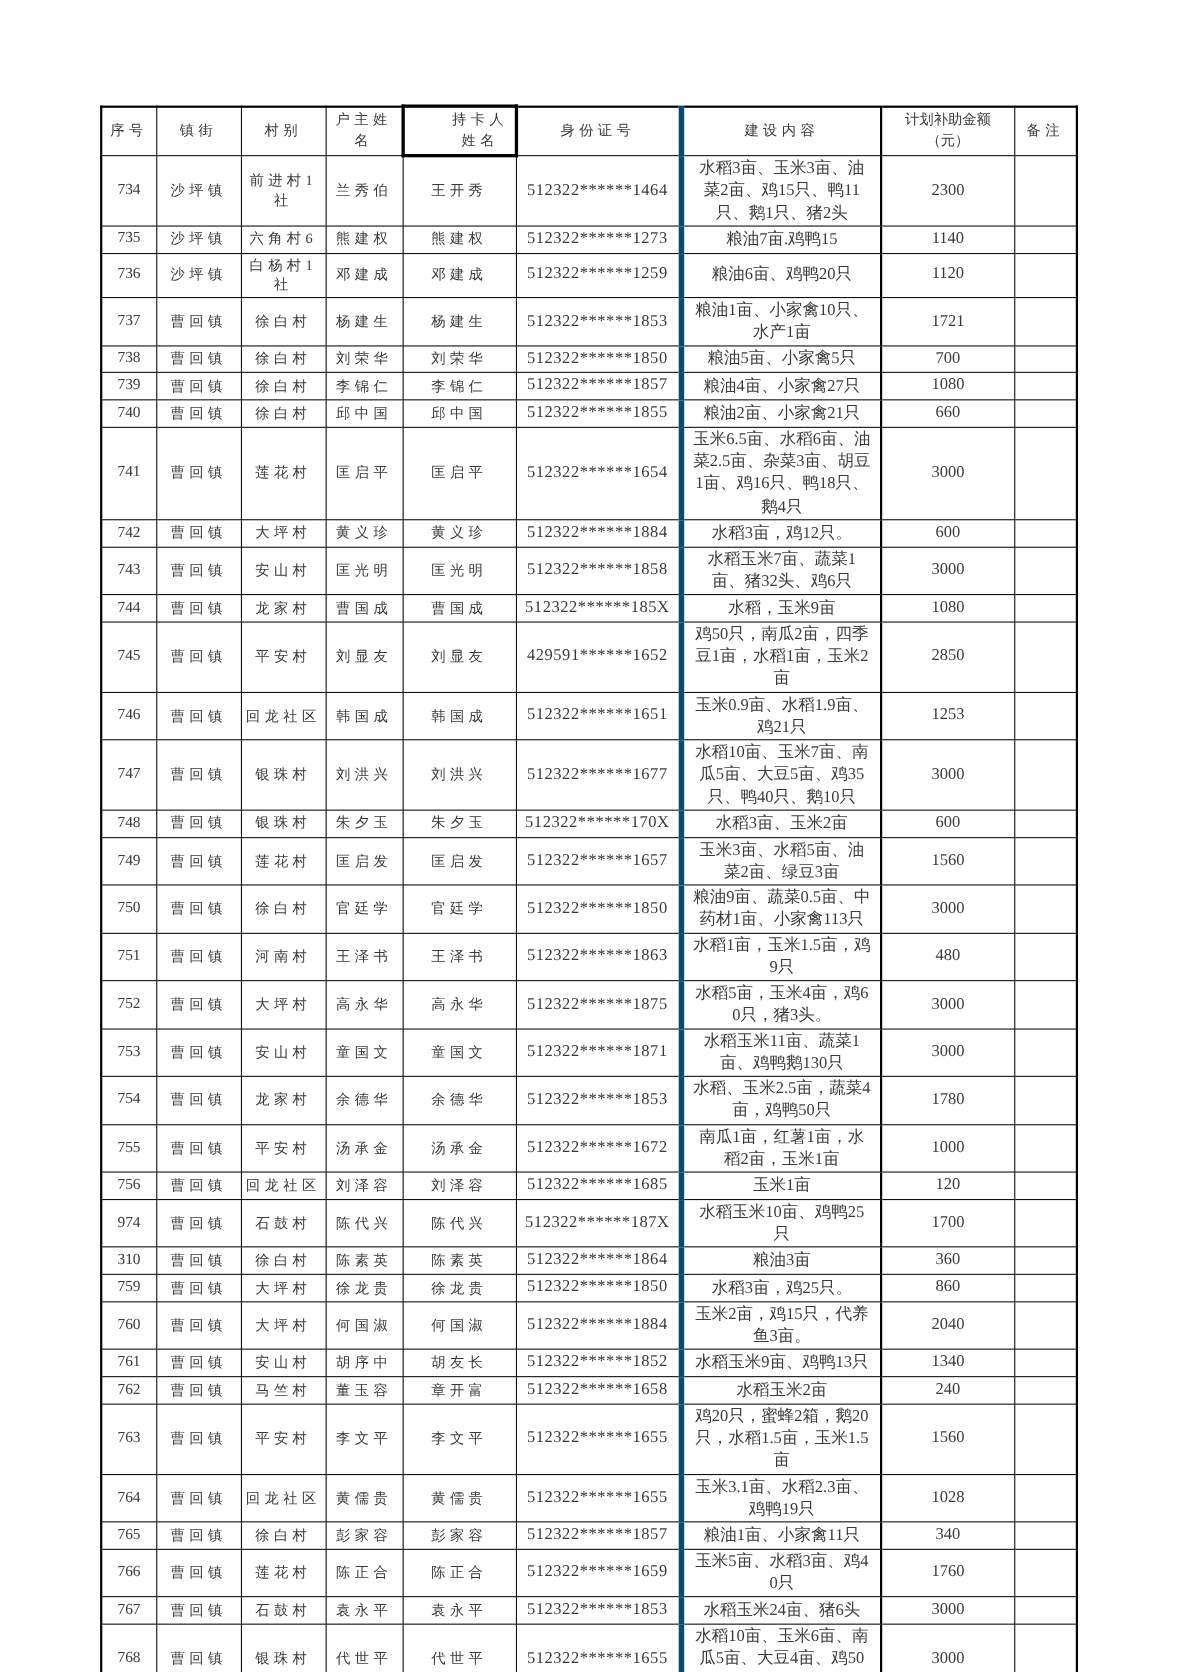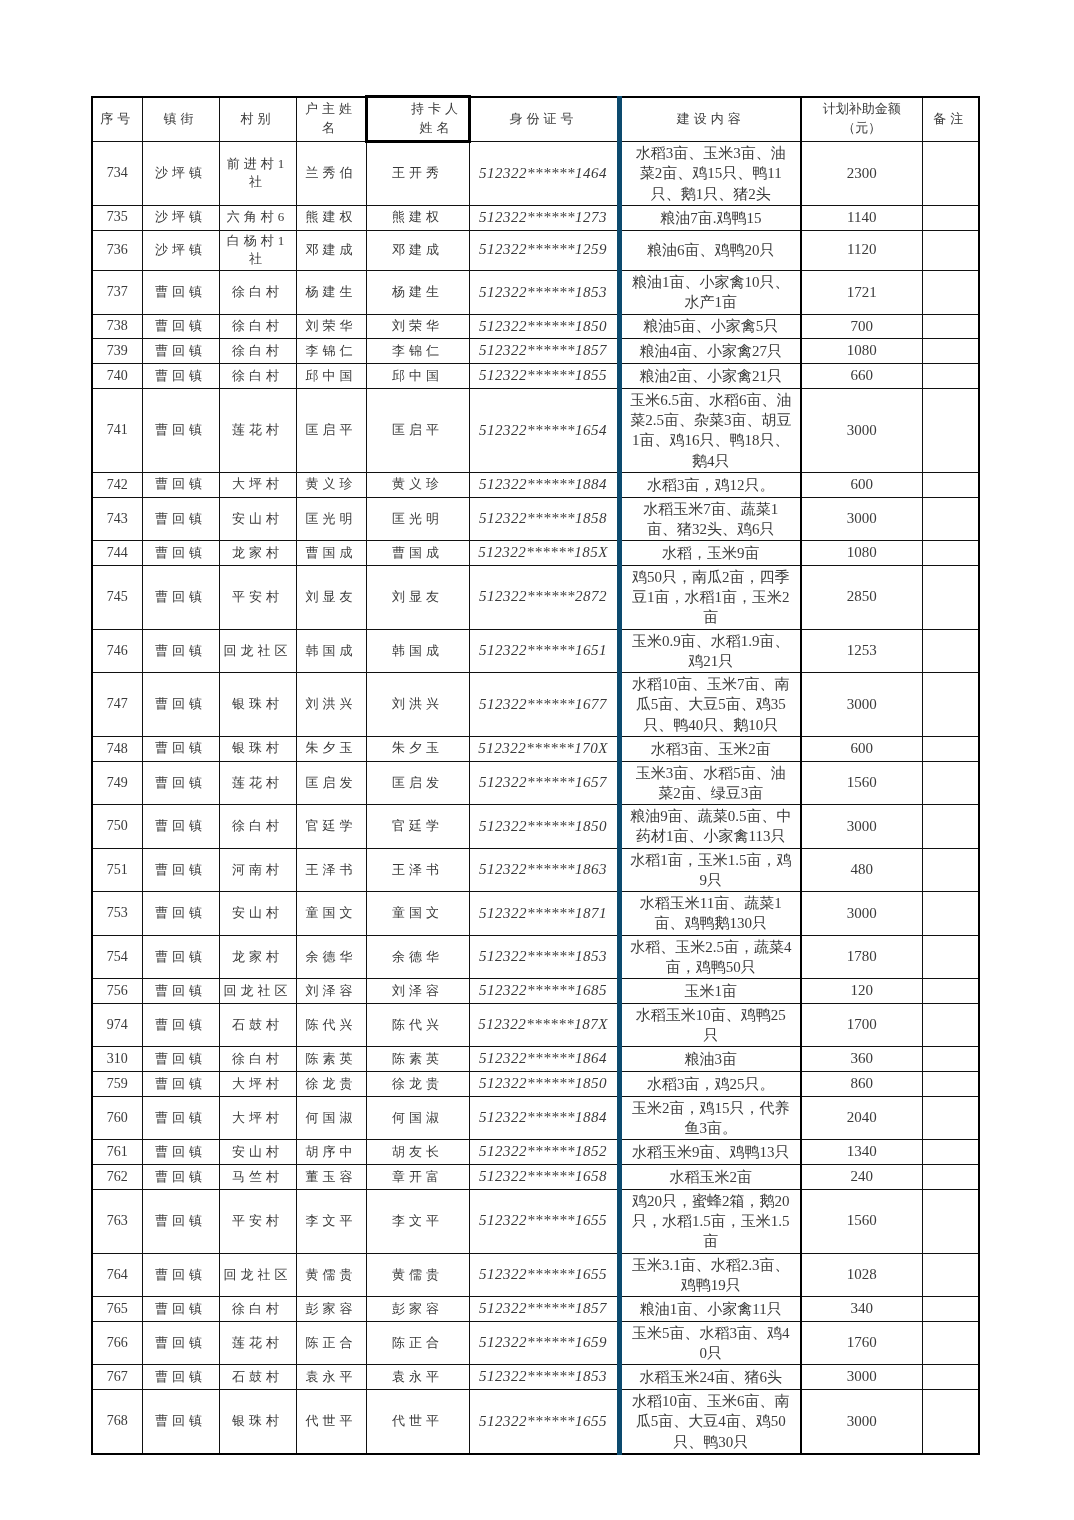--- a/index.html
+++ b/index.html
@@ -28,21 +28,21 @@
     padding:1px 2px;
     font-size:13px;
     line-height:1.45;
     font-weight:normal;
     word-break:break-all;
     overflow:hidden;
   }
   .grid th{height:40px;}
   .grid th.spaced, .grid td.spaced{letter-spacing:4px;}
   .grid td.num{font-size:14px;letter-spacing:0;}
-  .grid td.idnum{font-size:15px;letter-spacing:.5px;font-style:italic;}
+  .grid td.idnum{font-size:15px;letter-spacing:.5px;}
   .grid td.amount{font-size:15px;letter-spacing:0;}
   .grid td.content{
     font-size:15px;
     line-height:1.35;
     padding:1px 8px;
     letter-spacing:0;
   }
   .grid td.note{min-width:10px;}
   
   .grid th:nth-child(7), .grid td:nth-child(7){
@@ -205,21 +205,21 @@
           <td class="content">水稻，玉米9亩</td>
           <td class="amount">1080</td>
           <td class="note"></td>
         </tr>
         <tr>
           <td class="num">745</td>
           <td class="spaced">曹回镇</td>
           <td class="spaced">平安村</td>
           <td class="spaced">刘显友</td>
           <td class="spaced">刘显友</td>
-          <td class="idnum">512322******2872</td>
+          <td class="idnum">429591******1652</td>
           <td class="content">鸡50只，南瓜2亩，四季豆1亩，水稻1亩，玉米2亩</td>
           <td class="amount">2850</td>
           <td class="note"></td>
         </tr>
         <tr>
           <td class="num">746</td>
           <td class="spaced">曹回镇</td>
           <td class="spaced">回龙社区</td>
           <td class="spaced">韩国成</td>
           <td class="spaced">韩国成</td>
@@ -277,20 +277,31 @@
           <td class="spaced">曹回镇</td>
           <td class="spaced">河南村</td>
           <td class="spaced">王泽书</td>
           <td class="spaced">王泽书</td>
           <td class="idnum">512322******1863</td>
           <td class="content">水稻1亩，玉米1.5亩，鸡9只</td>
           <td class="amount">480</td>
           <td class="note"></td>
         </tr>
         <tr>
+          <td class="num">752</td>
+          <td class="spaced">曹回镇</td>
+          <td class="spaced">大坪村</td>
+          <td class="spaced">高永华</td>
+          <td class="spaced">高永华</td>
+          <td class="idnum">512322******1875</td>
+          <td class="content">水稻5亩，玉米4亩，鸡60只，猪3头。</td>
+          <td class="amount">3000</td>
+          <td class="note"></td>
+        </tr>
+        <tr>
           <td class="num">753</td>
           <td class="spaced">曹回镇</td>
           <td class="spaced">安山村</td>
           <td class="spaced">童国文</td>
           <td class="spaced">童国文</td>
           <td class="idnum">512322******1871</td>
           <td class="content">水稻玉米11亩、蔬菜1亩、鸡鸭鹅130只</td>
           <td class="amount">3000</td>
           <td class="note"></td>
         </tr>
@@ -299,20 +310,31 @@
           <td class="spaced">曹回镇</td>
           <td class="spaced">龙家村</td>
           <td class="spaced">余德华</td>
           <td class="spaced">余德华</td>
           <td class="idnum">512322******1853</td>
           <td class="content">水稻、玉米2.5亩，蔬菜4亩，鸡鸭50只</td>
           <td class="amount">1780</td>
           <td class="note"></td>
         </tr>
         <tr>
+          <td class="num">755</td>
+          <td class="spaced">曹回镇</td>
+          <td class="spaced">平安村</td>
+          <td class="spaced">汤承金</td>
+          <td class="spaced">汤承金</td>
+          <td class="idnum">512322******1672</td>
+          <td class="content">南瓜1亩，红薯1亩，水稻2亩，玉米1亩</td>
+          <td class="amount">1000</td>
+          <td class="note"></td>
+        </tr>
+        <tr>
           <td class="num">756</td>
           <td class="spaced">曹回镇</td>
           <td class="spaced">回龙社区</td>
           <td class="spaced">刘泽容</td>
           <td class="spaced">刘泽容</td>
           <td class="idnum">512322******1685</td>
           <td class="content">玉米1亩</td>
           <td class="amount">120</td>
           <td class="note"></td>
         </tr>

